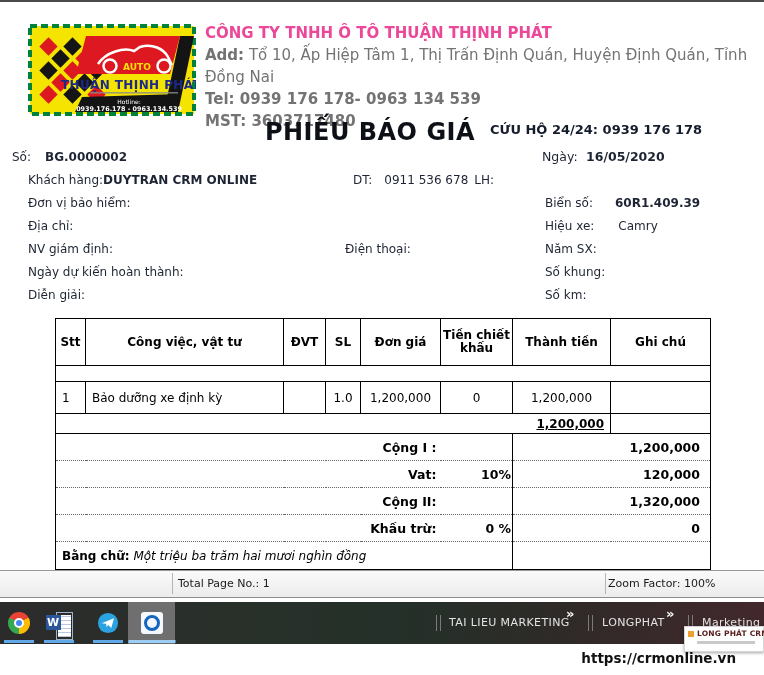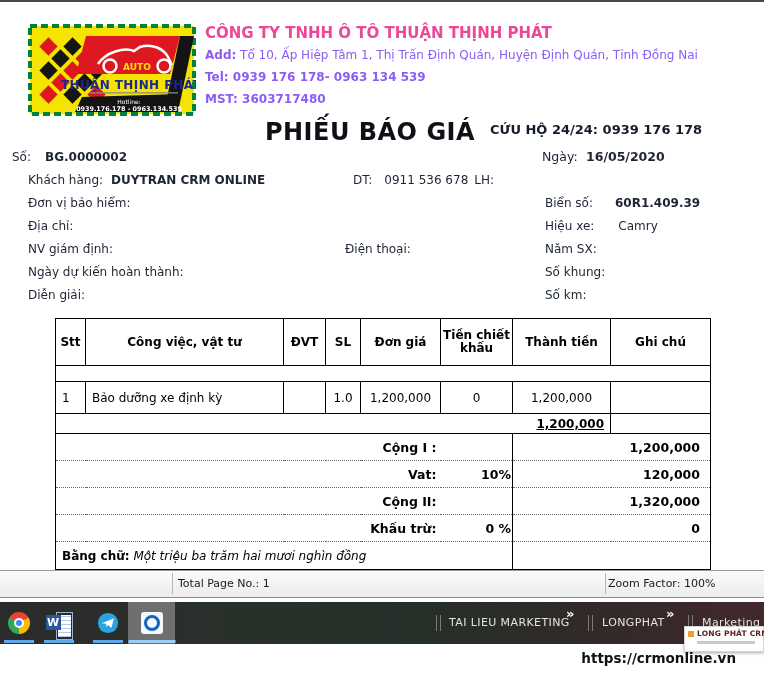--- a/index.html
+++ b/index.html
@@ -6,33 +6,33 @@
   body{width:764px;height:675px;overflow:hidden;font-family:"DejaVu Sans","Liberation Sans",sans-serif;}
   .page{position:relative;width:764px;height:675px;background:#fff;overflow:hidden;color:#1d2433;}
   .topline{position:absolute;left:0;top:0;width:764px;height:2px;background:#4a4a4a;}
 
   
   .logo{position:absolute;left:28px;top:24px;width:168px;height:92px;}
 
   
   .company{position:absolute;left:205px;top:22px;width:556px;line-height:22px;}
   .co-name{font-size:15px;font-weight:bold;color:#ec4899;}
-  .co-line{font-size:12px;color:#8b5cf6;}
+  .co-line{font-size:15px;color:#737373;}
   .b{font-weight:bold;}
 
   
   .title{position:absolute;left:230px;top:118px;width:280px;text-align:center;font-size:24px;font-weight:bold;color:#0d1117;letter-spacing:0.5px;}
   .rescue{position:absolute;left:490px;top:122px;font-size:13px;font-weight:bold;color:#141b2b;}
   .dateline{position:absolute;left:542px;top:149px;font-size:12.5px;}
   .dateline .lblw{display:inline-block;width:44px;}
 
   
   .f{position:absolute;font-size:12px;white-space:nowrap;color:#1d2433;}
   .vb{font-weight:bold;}
-  .ml6{margin-left:6px}.ml8{margin-left:8px}.ml12{margin-left:12px}.ml14{margin-left:14px}.ml22{margin-left:22px}.ml24{margin-left:24px}
+  .ml6{margin-left:6px}.ml8{}.ml12{margin-left:12px}.ml14{margin-left:14px}.ml22{margin-left:22px}.ml24{margin-left:24px}
 
   
   .doc-table{position:absolute;left:55px;top:318px;border-collapse:collapse;table-layout:fixed;width:655px;font-size:12px;color:#000;}
   .doc-table td,.doc-table th{overflow:hidden;}
   .hrow th{border:1px solid #000;font-weight:bold;text-align:center;vertical-align:middle;height:44px;line-height:13px;padding:1px;}
   .spacer td{border-left:1px solid #000;border-right:1px solid #000;height:13px;}
   .drow td{border:1px solid #000;height:27px;padding:2px 6px;}
   .ta-l{text-align:left}.ta-c{text-align:center}.ta-r{text-align:center}
   .subrow td{height:17px;}
   .sub{border-left:1px solid #000;border-bottom:1px solid #000;text-align:right;font-weight:bold;padding-right:6px;text-decoration:underline;}

